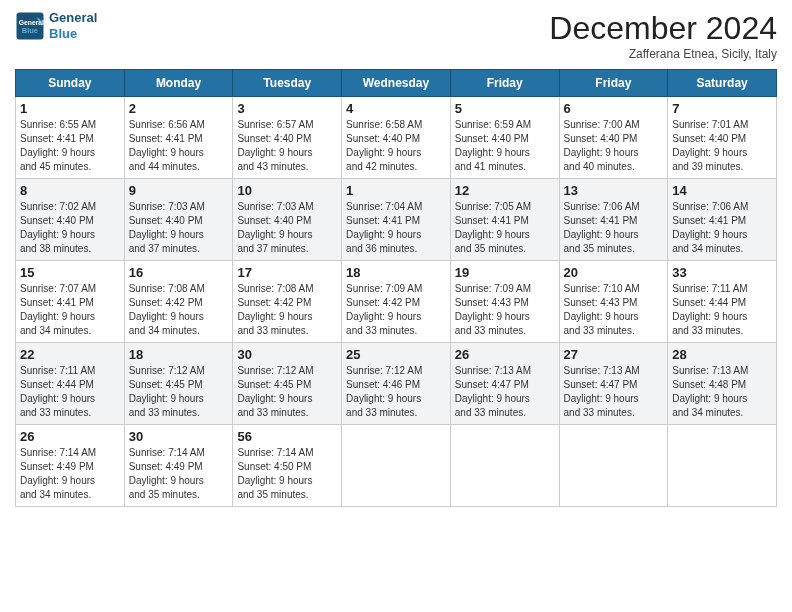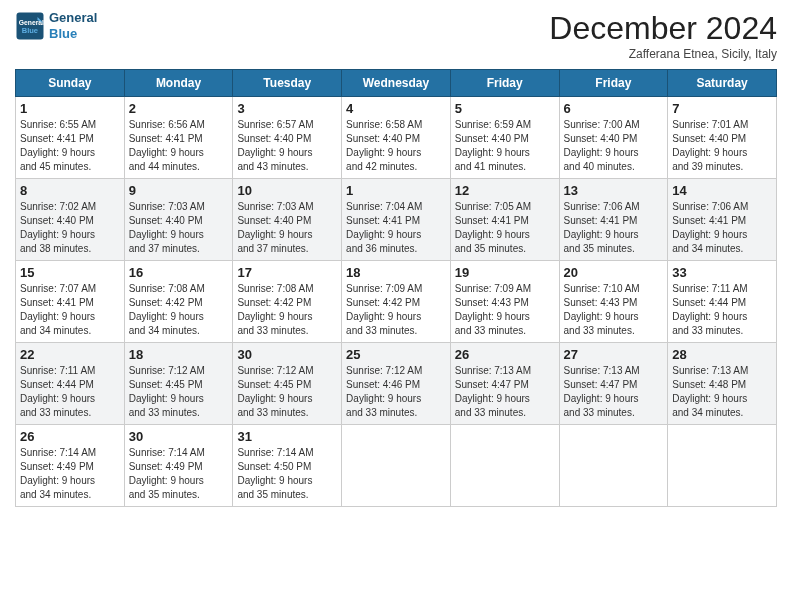--- a/index.html
+++ b/index.html
@@ -241,21 +241,21 @@
         <tr>
           <td>
             <span class="day-num">26</span>
             <div class="day-info">Sunrise: 7:14 AM<br>Sunset: 4:49 PM<br>Daylight: 9 hours<br>and 34 minutes.</div>
           </td>
           <td>
             <span class="day-num">30</span>
             <div class="day-info">Sunrise: 7:14 AM<br>Sunset: 4:49 PM<br>Daylight: 9 hours<br>and 35 minutes.</div>
           </td>
           <td>
-            <span class="day-num">31</span>
+            <span class="day-num">56</span>
             <div class="day-info">Sunrise: 7:14 AM<br>Sunset: 4:50 PM<br>Daylight: 9 hours<br>and 35 minutes.</div>
           </td>
           <td class="empty-cell"></td>
           <td class="empty-cell"></td>
           <td class="empty-cell"></td>
           <td class="empty-cell"></td>
         </tr>
       </tbody>
   </table>
 </div>

